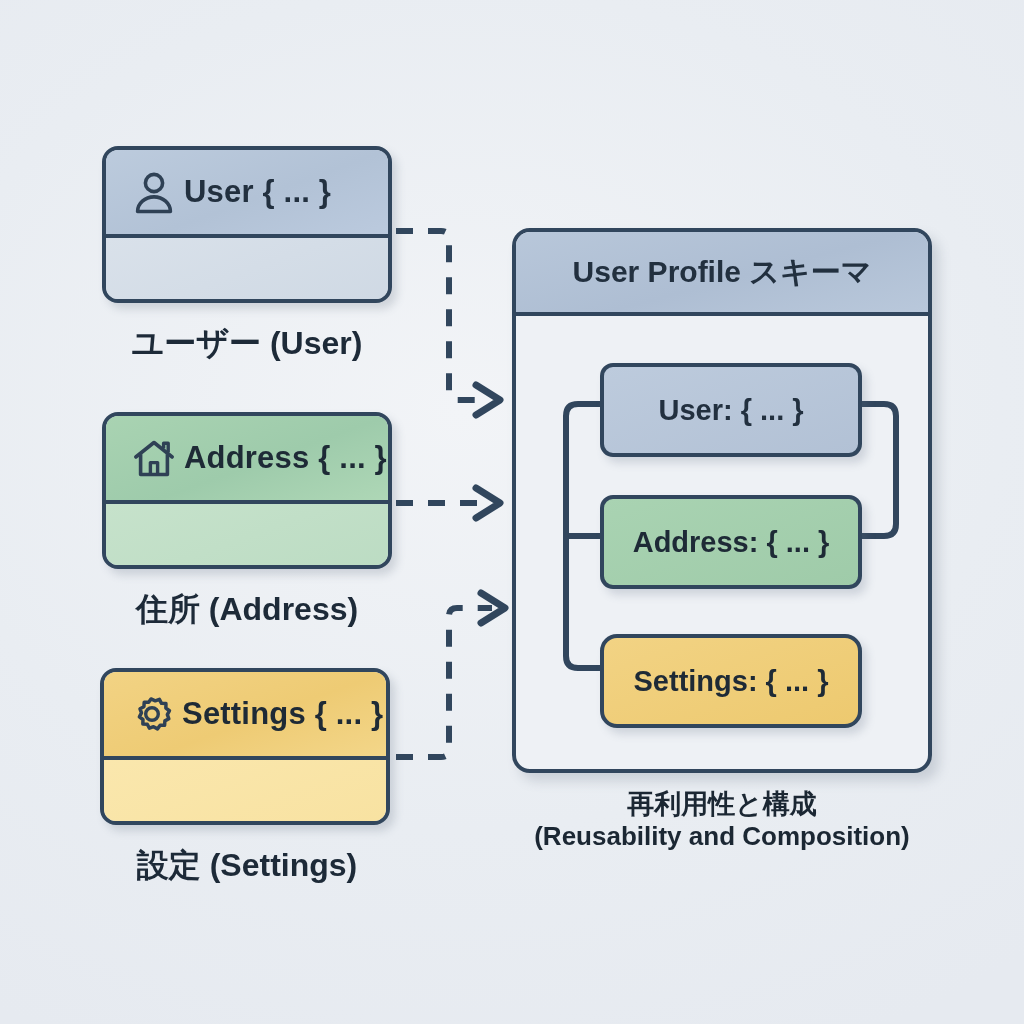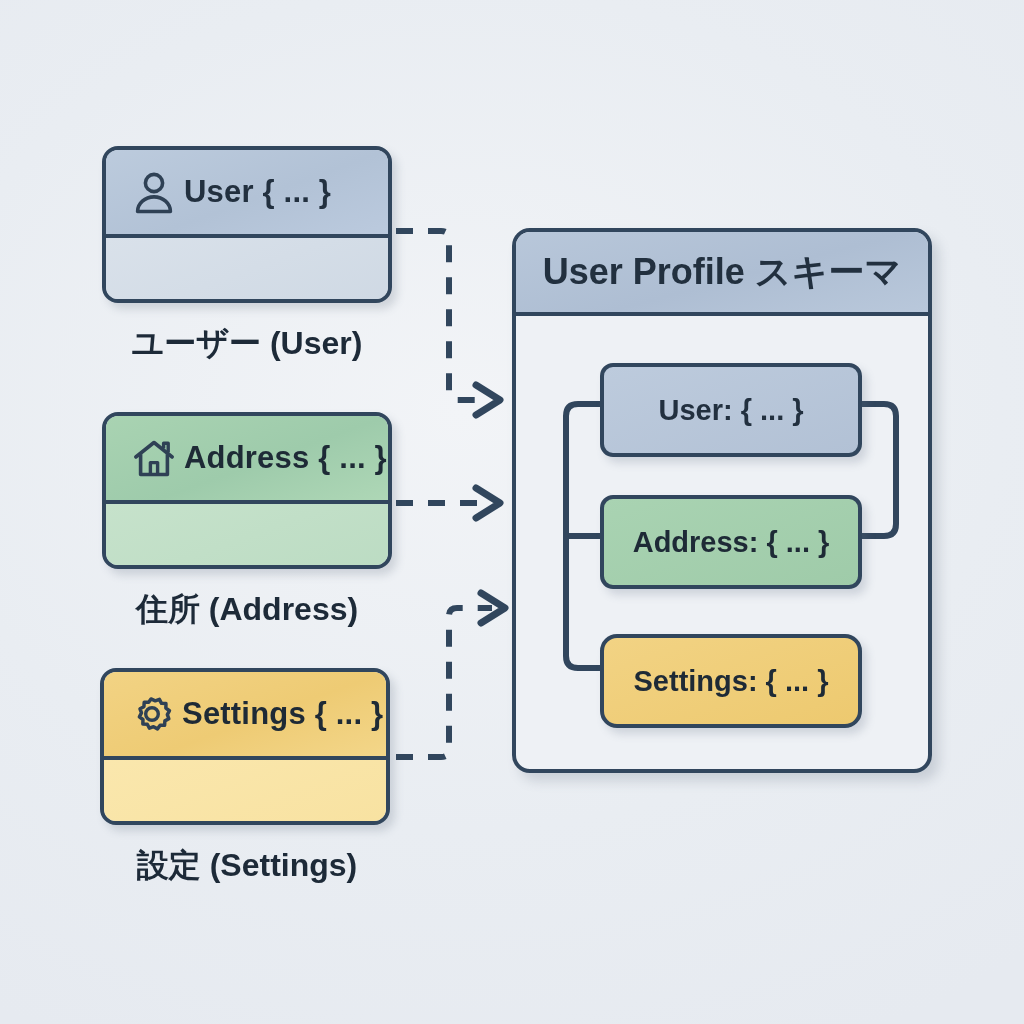--- a/index.html
+++ b/index.html
@@ -95,21 +95,21 @@
   }
   #schema-header {
     height: 80px;
     border-bottom: 4px solid #31465d;
     background: linear-gradient(165deg,#b8c7da 0%, #aebed3 55%, #b9c8db 100%);
     display: flex;
     align-items: center;
     justify-content: center;
   }
   #schema-header-title {
-    font-size: 36px;
+    font-size: 30px;
     font-weight: 700;
     color: #22303f;
     white-space: nowrap;
     text-align: right;
   }
 
   .field-box {
     position: absolute;
     left: 84px;
     width: 262px;
@@ -254,13 +254,15 @@
   <div class="field-box fb-green" style="top:263px;">
     <span class="field-text">Address: { ... }</span>
   </div>
 
   <div class="field-box fb-yellow" style="top:402px;border-radius:17px;">
     <span class="field-text">Settings: { ... }</span>
   </div>
 </div>
 
 <div id="schema-caption">
+  <span class="cap-jp">再利用性と構成</span>
+  <span class="cap-en">(Reusability and Composition)</span>
 </div>
 
 </body></html>

